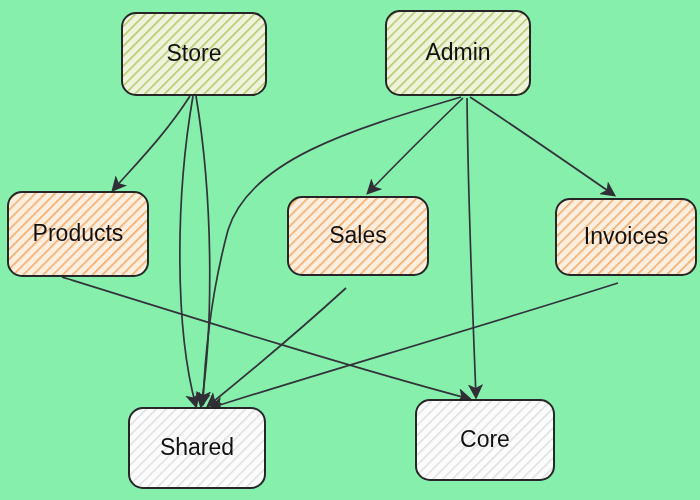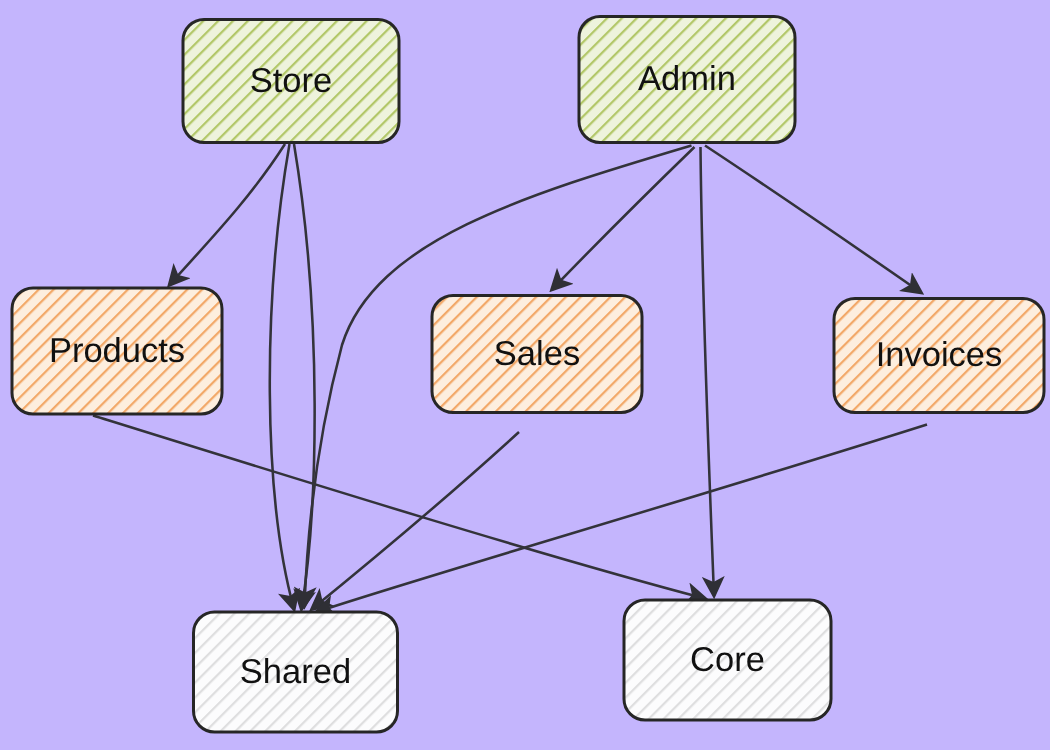--- a/index.html
+++ b/index.html
@@ -4,21 +4,21 @@
 <style>
   html, body {
     margin: 0;
     padding: 0;
     background: #ffffff;
   }
   #diagram-root {
     position: relative;
     width: 700px;
     height: 500px;
-    background: #c4b5fd;
+    background: #86efac;
     font-family: "Liberation Sans", sans-serif;
     overflow: hidden;
   }
   #diagram-svg {
     position: absolute;
     top: 0;
     left: 0;
     width: 700px;
     height: 500px;
   }

